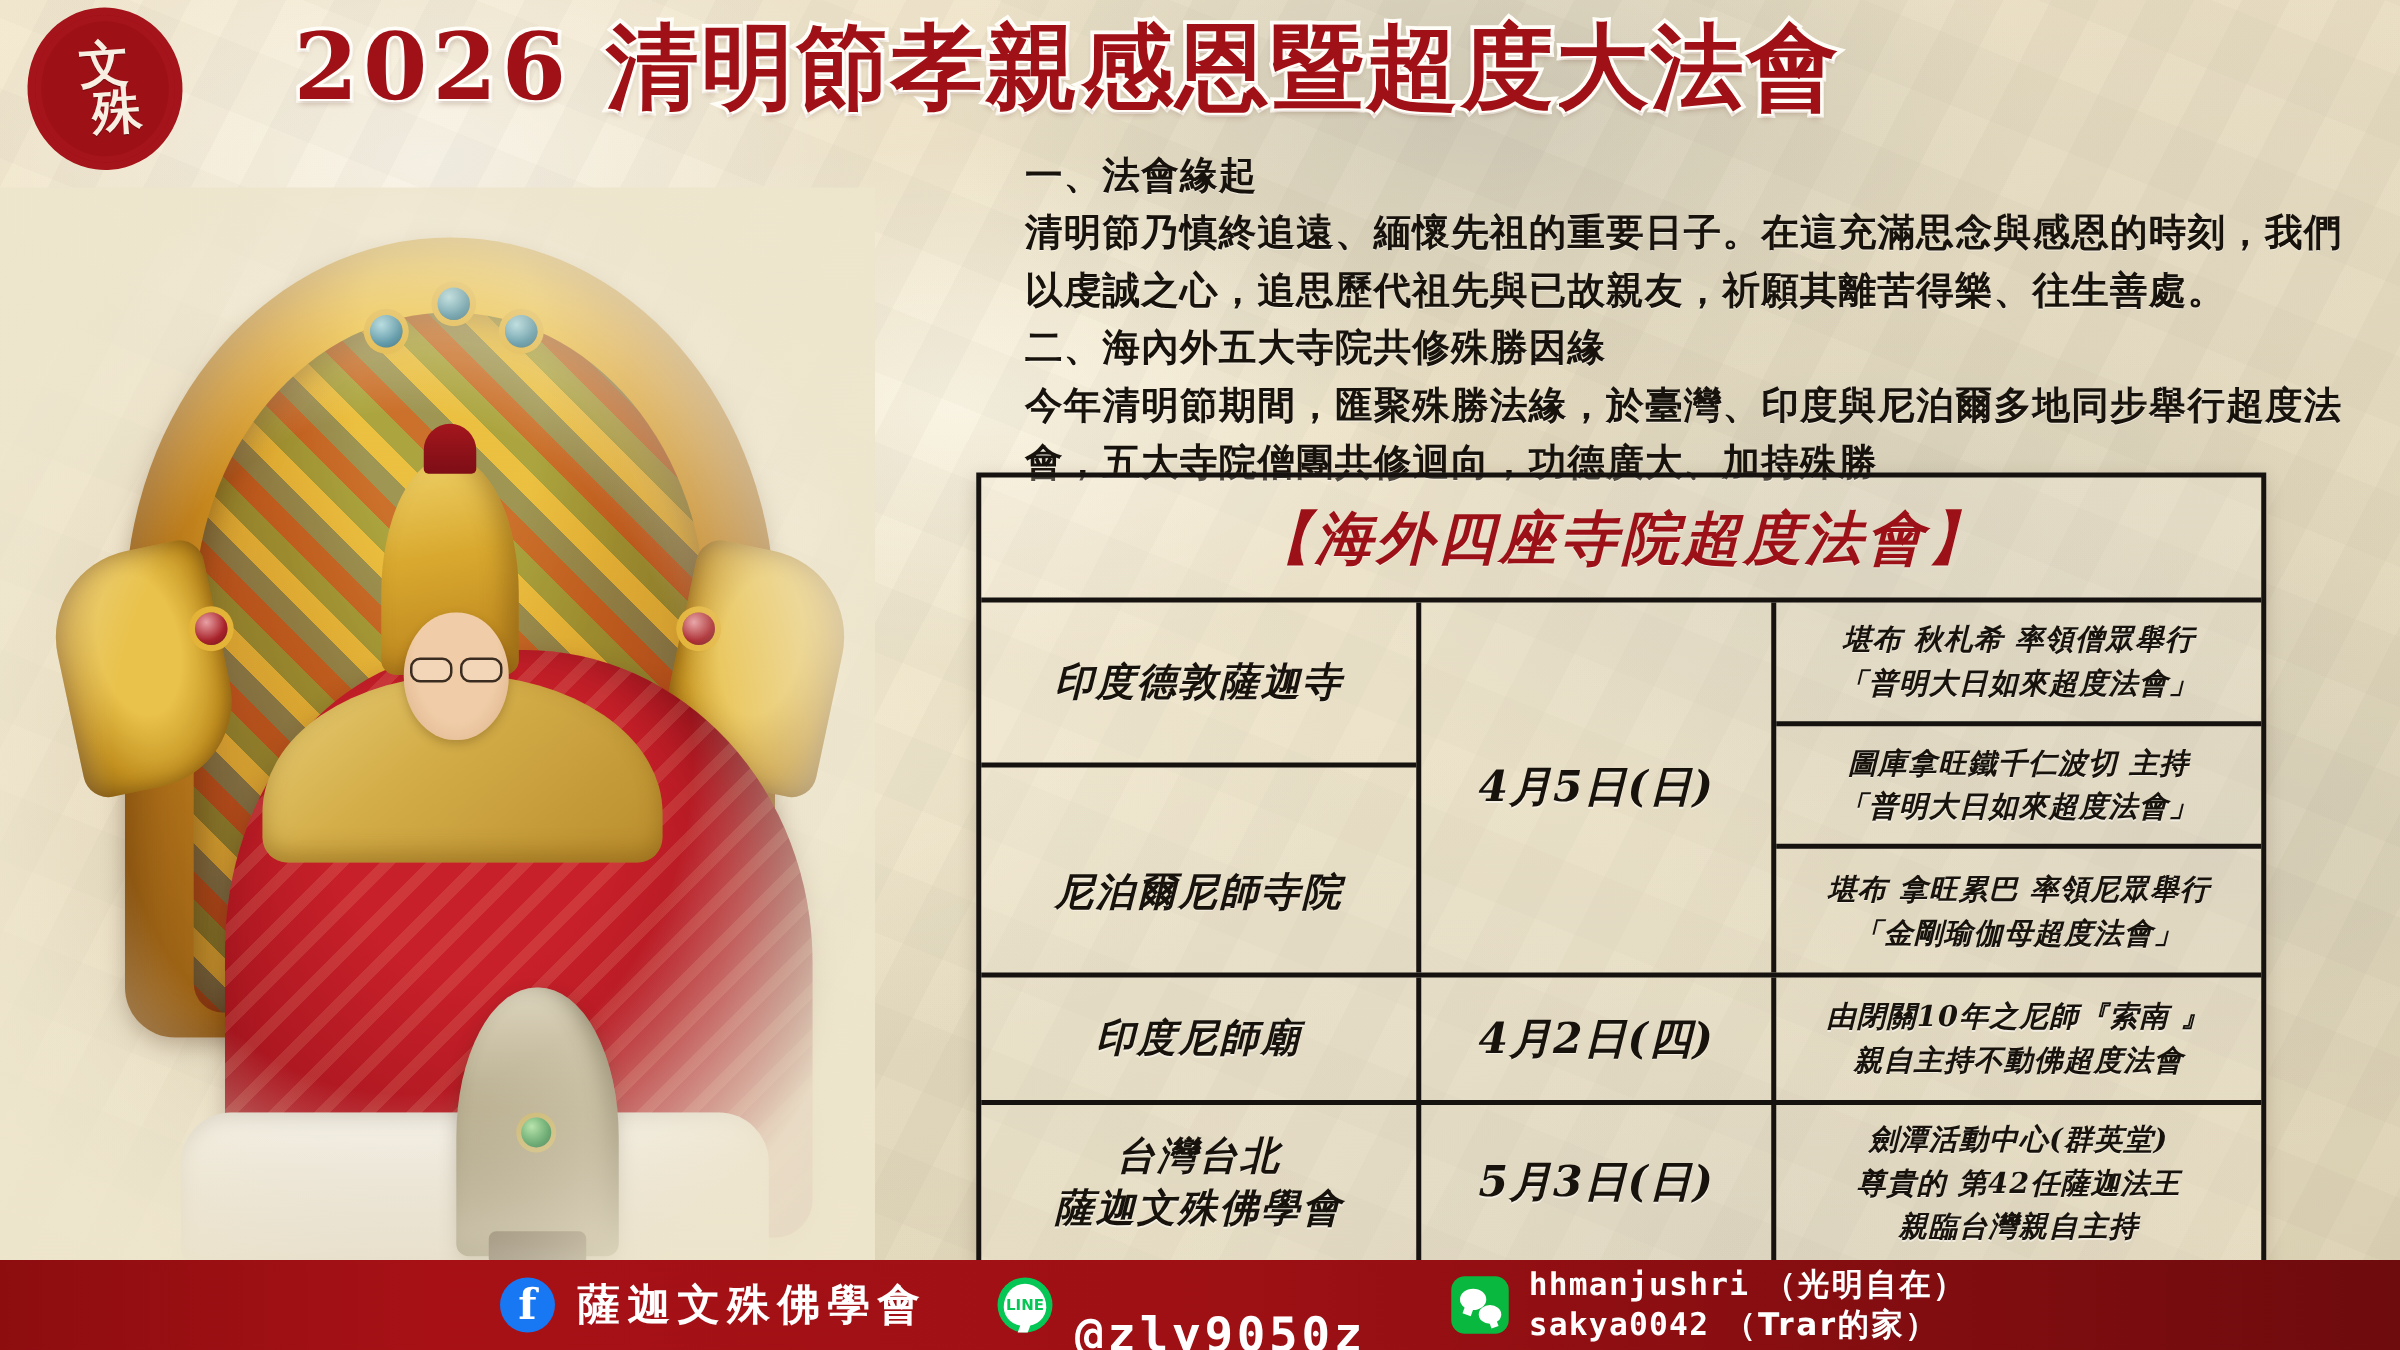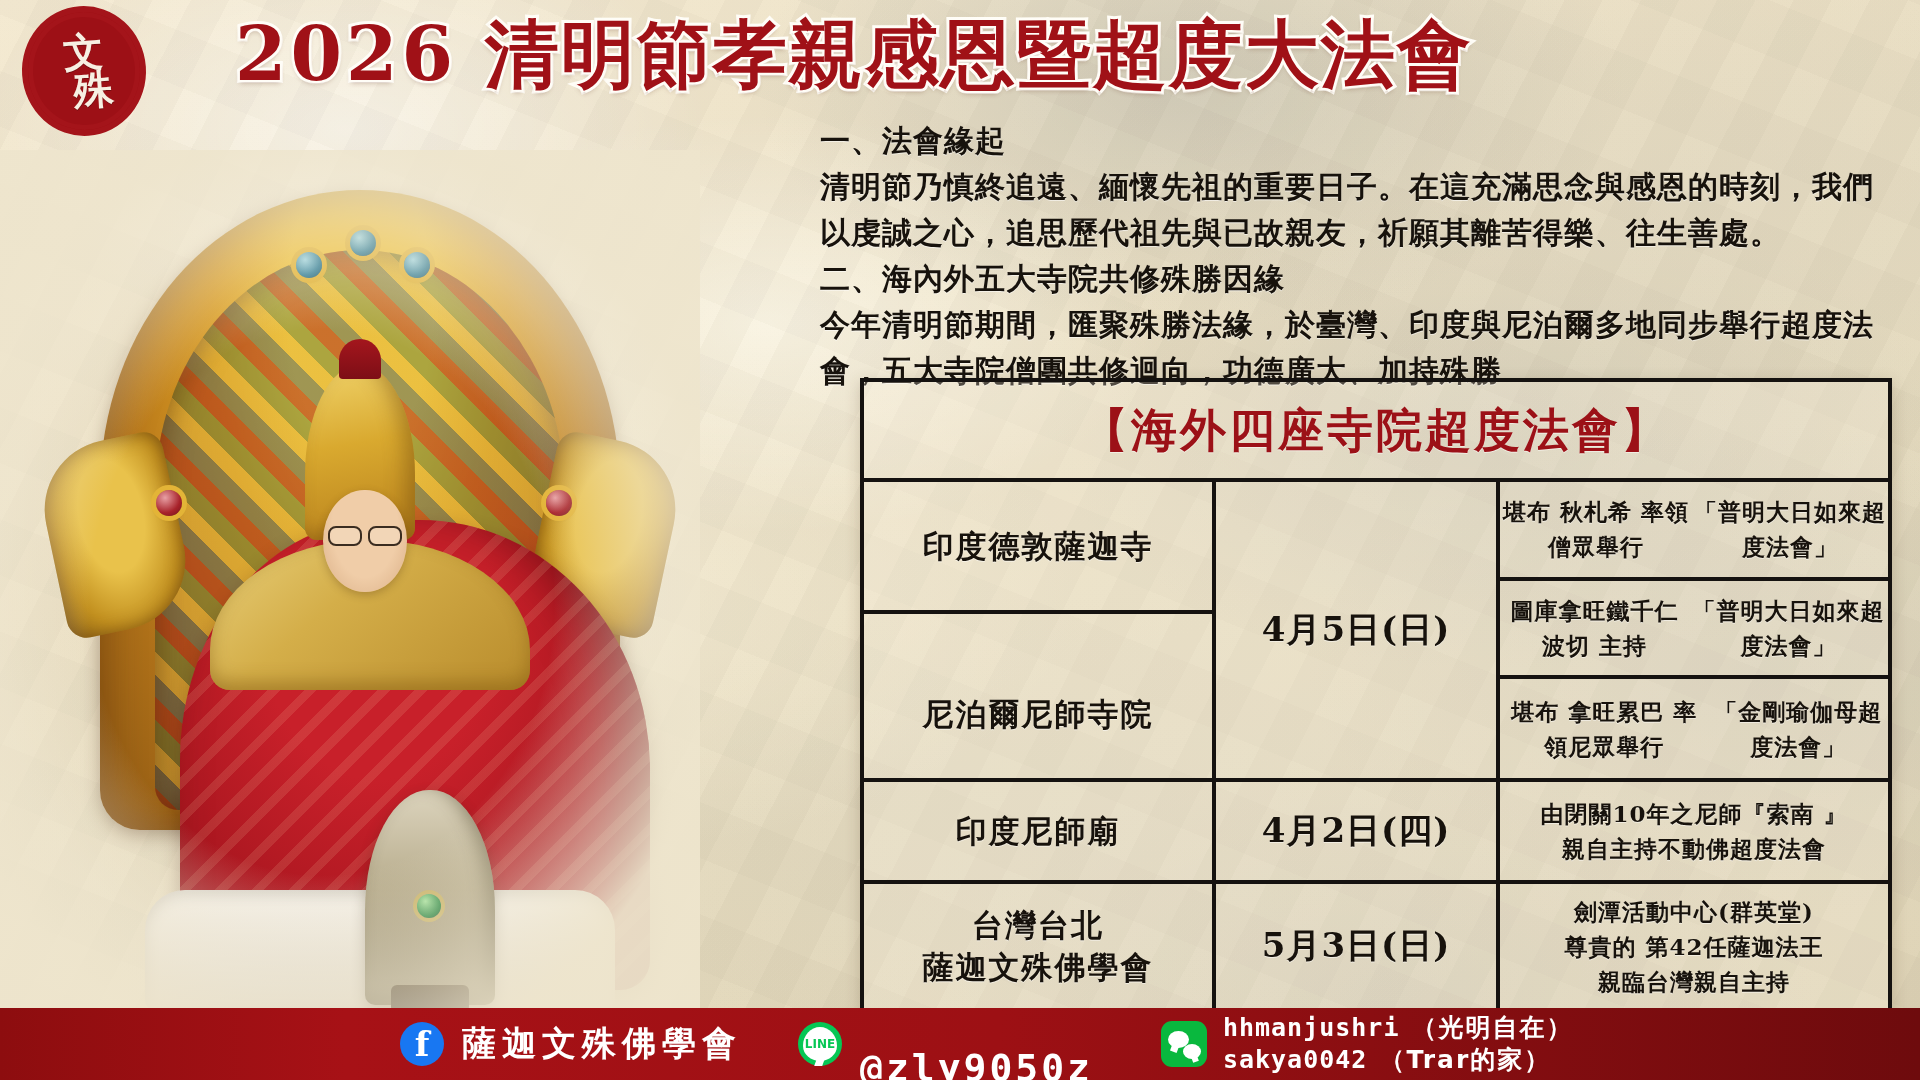--- a/index.html
+++ b/index.html
@@ -182,24 +182,25 @@
     position:absolute;left:820px;top:118px;width:1060px;z-index:6;
     color:#17120c;
     font-family:"DejaVu Serif","Liberation Serif",serif;
     font-weight:bold;font-size:30px;line-height:46px;letter-spacing:1px;
     text-shadow:0 1px 0 rgba(255,255,255,.55);
   }
   .intro p{margin:0;}
 
   
   .tbl{
-    position:absolute;left:860px;top:378px;width:1024px;z-index:6;
+    position:absolute;left:781px;top:378px;width:1024px;z-index:6;
     border:4px solid #151210;
     background:rgba(250,244,228,.26);
     box-shadow:0 4px 14px rgba(80,60,30,.22);
+    font-style:italic;
   }
   .tbl-title{
     border-bottom:4px solid #151210;
     height:96px;line-height:96px;text-align:center;
     color:#9c1117;font-weight:bold;font-size:46px;letter-spacing:3px;
     font-family:"DejaVu Serif","Liberation Serif",serif;
     text-shadow:0 1px 0 rgba(255,255,255,.5);
   }
   .row{display:flex;border-bottom:4px solid #151210;}
   .row:last-child{border-bottom:none;}
@@ -223,21 +224,21 @@
     flex:1;display:flex;flex-direction:column;align-items:center;justify-content:center;
     text-align:center;padding:10px 8px;box-sizing:border-box;
     font-family:"DejaVu Serif","Liberation Serif",serif;
     font-weight:bold;font-size:23px;line-height:35px;color:#17120c;letter-spacing:1px;
     text-shadow:0 1px 0 rgba(255,255,255,.5);
   }
   .c-detail span{display:block;white-space:nowrap;}
   
   .grp{display:flex;border-bottom:4px solid #151210;}
   .grp-right{flex:1;display:flex;flex-direction:column;}
-  .grp-right .cellblk{border-bottom:4px solid #151210;display:flex;flex-direction:row;
+  .grp-right .cellblk{border-bottom:4px solid #151210;display:flex;flex-direction:column;
     align-items:center;justify-content:center;text-align:center;box-sizing:border-box;padding:10px 0;
     font-family:"DejaVu Serif","Liberation Serif",serif;font-weight:bold;font-size:23px;line-height:35px;
     color:#17120c;letter-spacing:1px;text-shadow:0 1px 0 rgba(255,255,255,.5);}
   .grp-right .cellblk:last-child{border-bottom:none;}
   .datecell{display:flex;align-items:center;justify-content:center;
     font-family:"DejaVu Serif","Liberation Serif",serif;font-weight:bold;font-size:34px;
     color:#17120c;letter-spacing:1px;text-shadow:0 1px 0 rgba(255,255,255,.5);
     border-right:4px solid #151210;width:284px;box-sizing:border-box;}
   .namecol{width:352px;border-right:4px solid #151210;display:flex;flex-direction:column;box-sizing:border-box;gap:36px;}
   .namecol .nrow{flex:1;display:flex;align-items:center;justify-content:center;text-align:center;

